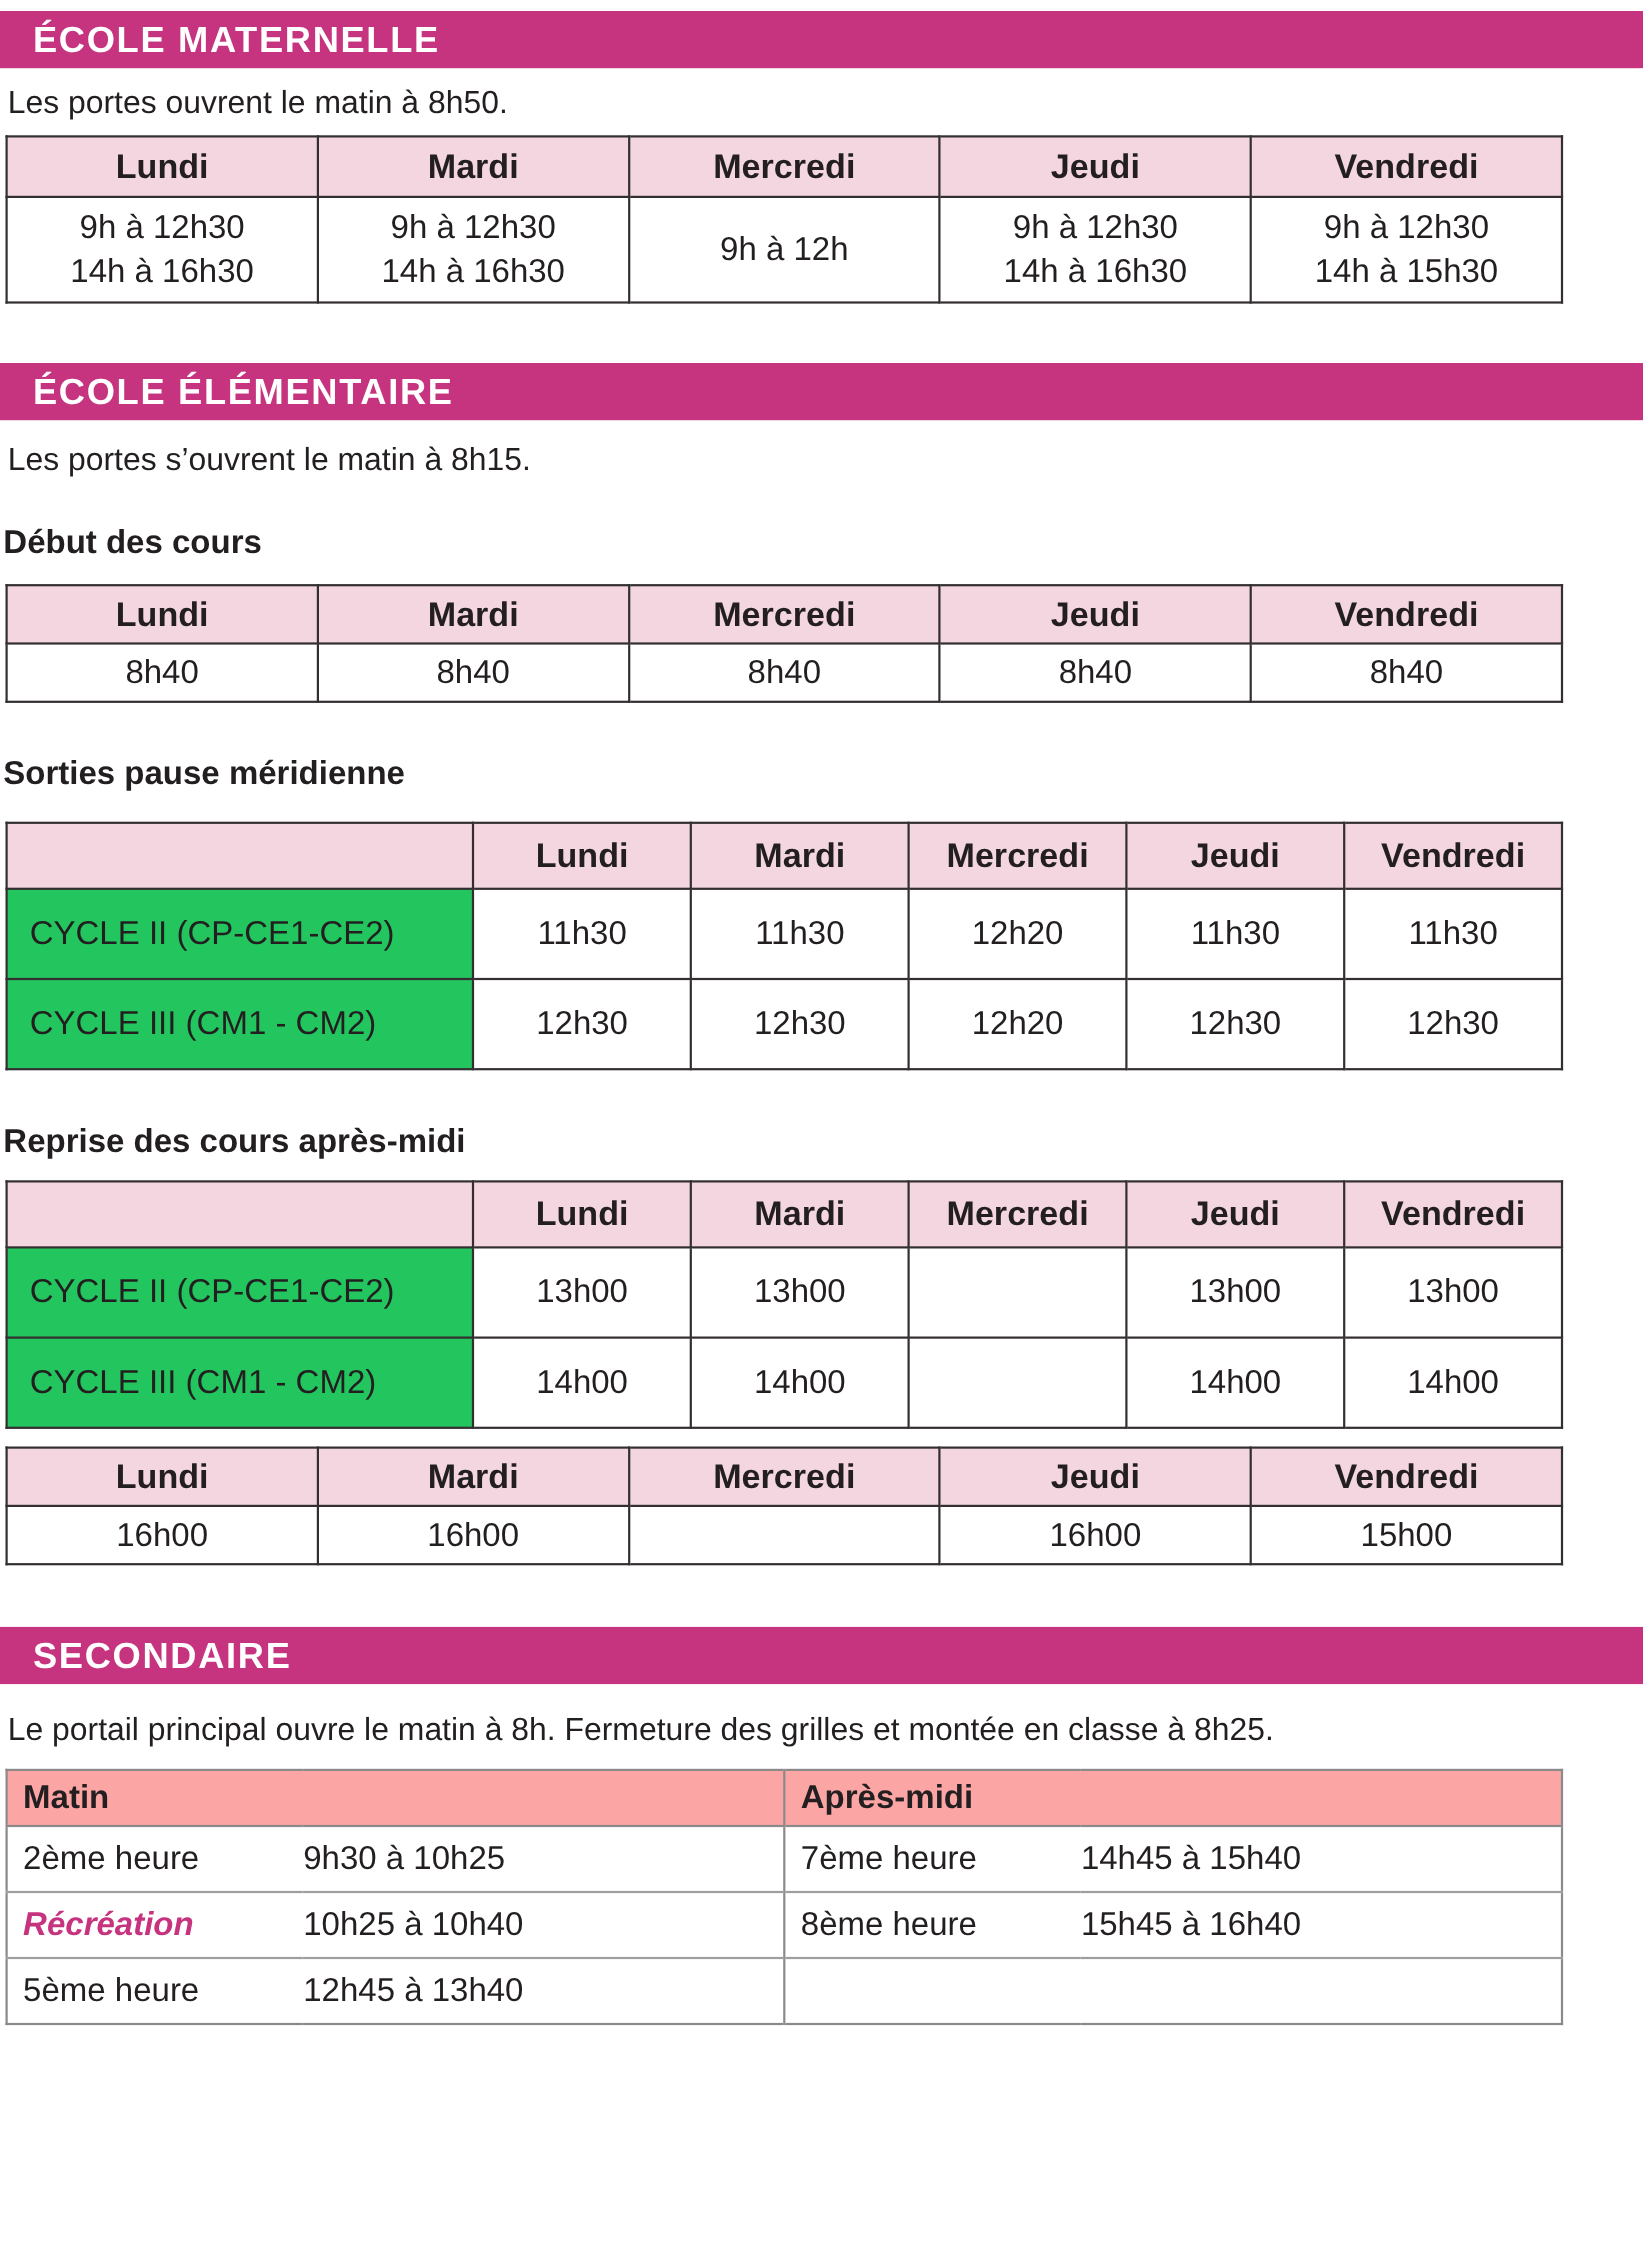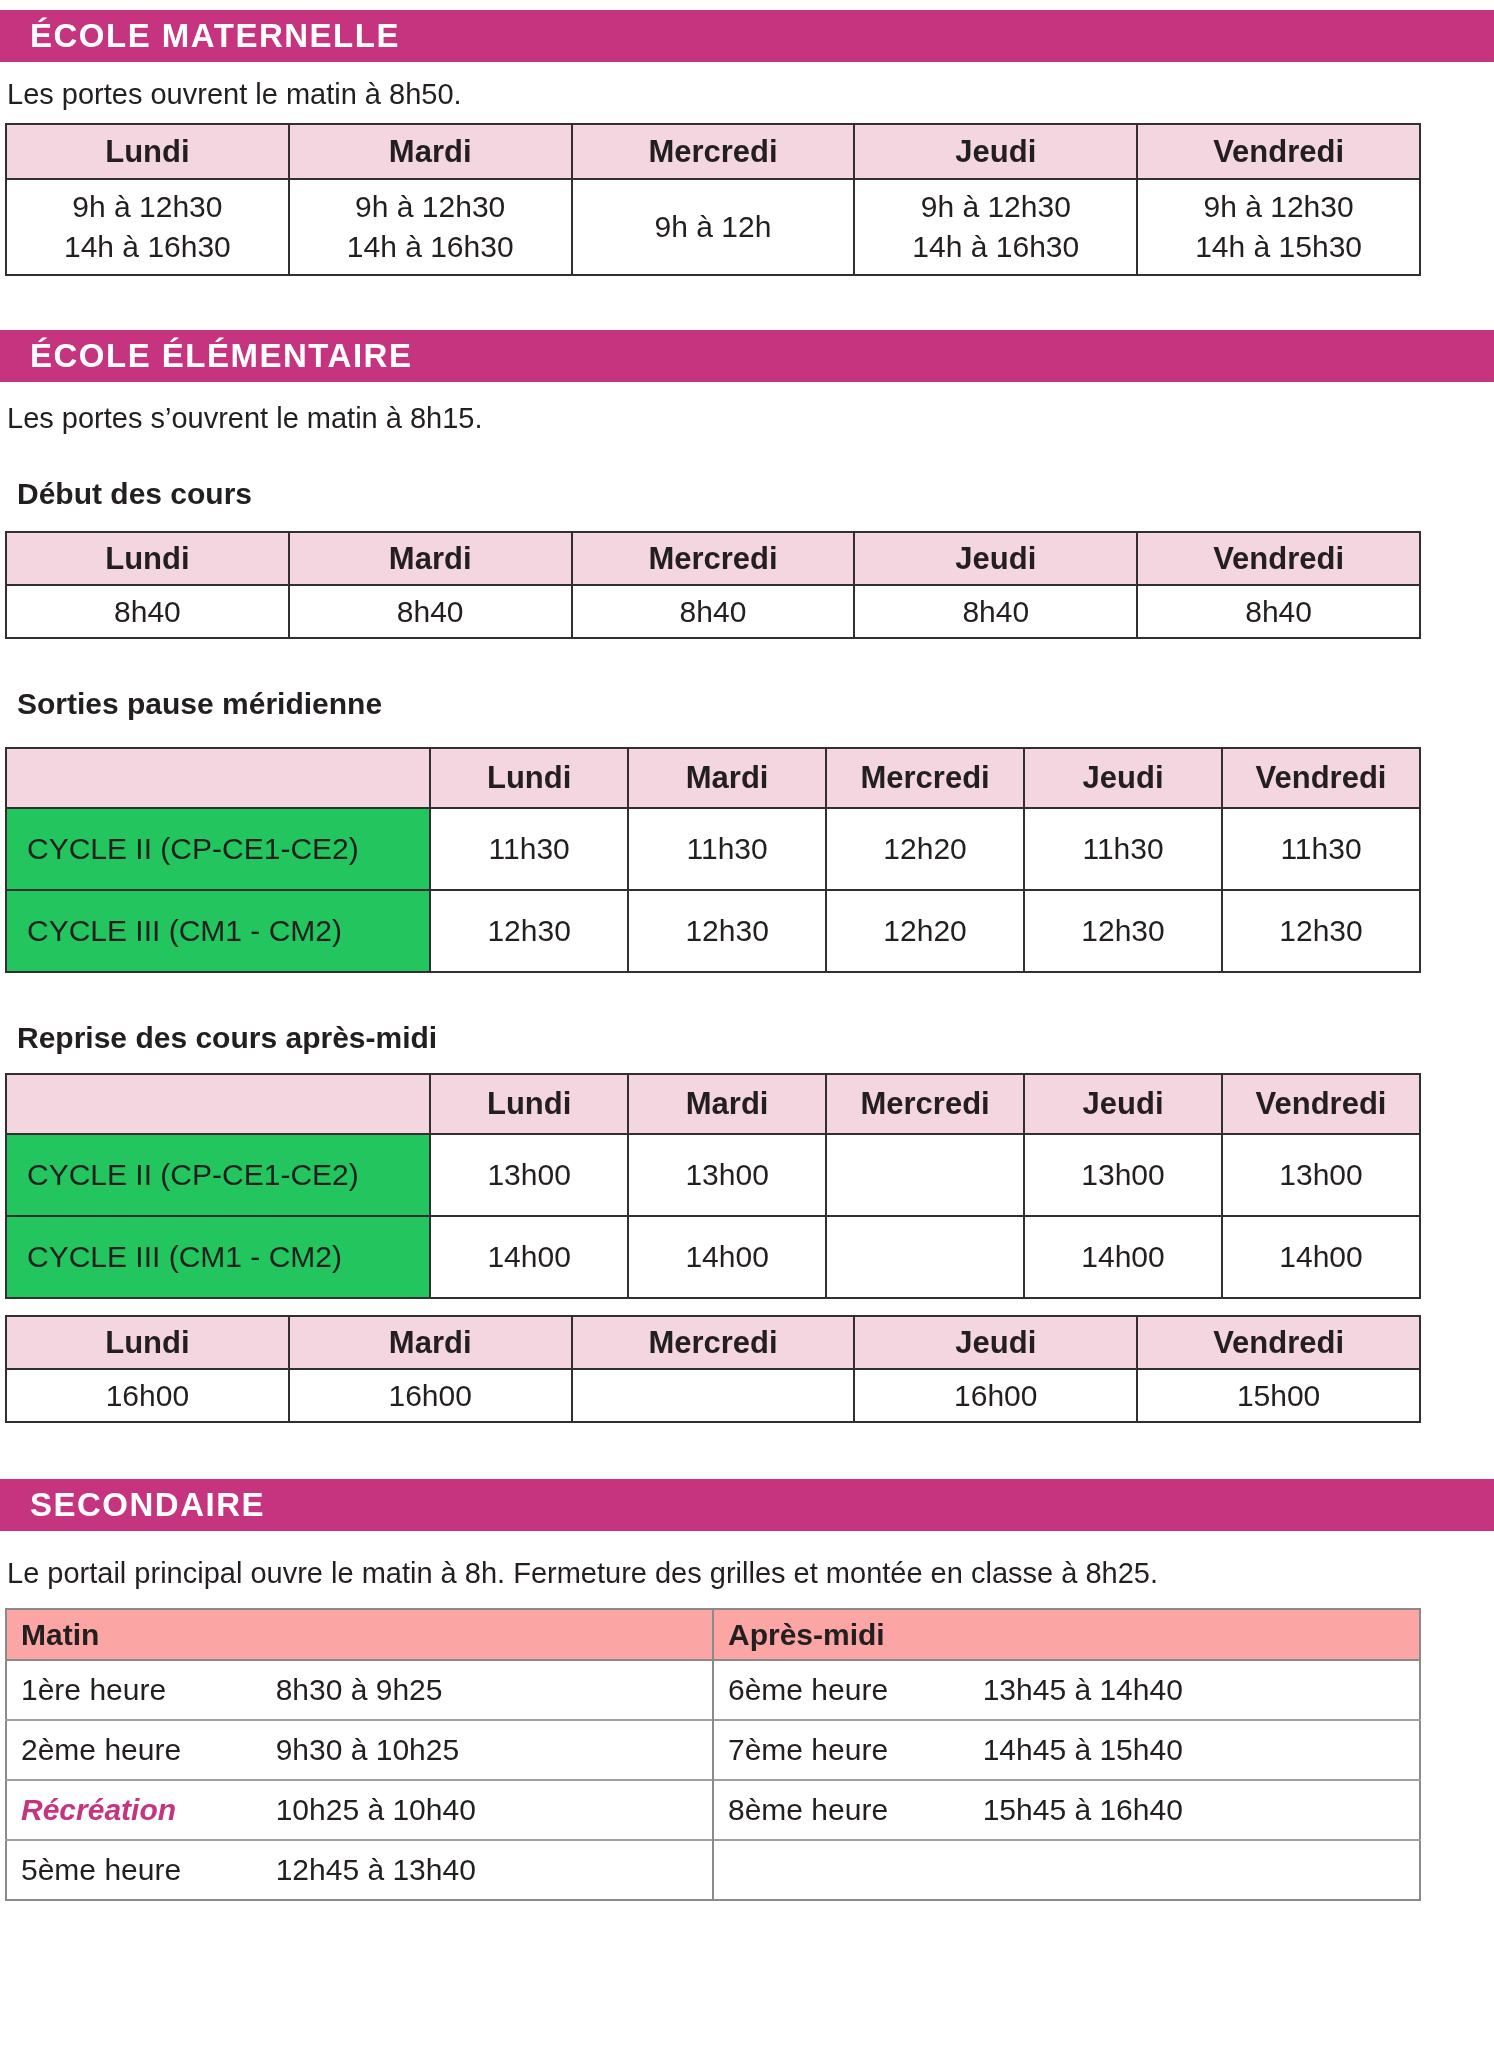--- a/index.html
+++ b/index.html
@@ -8,21 +8,21 @@
     font-family:"Liberation Sans", sans-serif;color:#231F20;
   }
   #page{width:1494px;height:2048px;position:relative;}
 
   .banner{
     height:52px;background:#C6347F;color:#ffffff;
     display:flex;align-items:center;padding-left:30px;
     font-size:33px;font-weight:700;letter-spacing:1.5px;
   }
   .para{font-size:29px;line-height:33px;margin:0;padding-left:7px;}
-  .heading{font-size:30px;line-height:34px;font-weight:700;margin:0;padding-left:17px;}
+  .heading{font-size:30px;line-height:34px;font-weight:700;margin:0;padding-left:3px;}
 
   table{border-collapse:collapse;table-layout:fixed;width:1416px;margin-left:5px;color:#231F20;}
   .tdark th,.tdark td{border:2px solid #332F30;}
   .tdark th{background:#F3D6E0;font-size:31px;font-weight:700;text-align:center;}
   .tdark td{font-size:30px;font-weight:400;text-align:center;vertical-align:middle;background:#ffffff;}
 
   .tmat th{height:51px;}
   .tmat td{height:92px;white-space:pre-line;line-height:40px;}
   .tsimple th{height:49px;}
   .tsimple td{height:49px;}
@@ -251,26 +251,20 @@
         <col class="c-time">
       </colgroup>
     <thead>
       <tr>
         <th colspan="2">Matin</th>
         <th colspan="2" class="divl">Après-midi</th>
       </tr>
     </thead>
     <tbody>
       <tr>
-        <td class="lab">1ère heure</td>
-        <td>8h30 à 9h25</td>
-        <td class="lab divl">6ème heure</td>
-        <td>13h45 à 14h40</td>
-      </tr>
-      <tr>
         <td class="lab">2ème heure</td>
         <td>9h30 à 10h25</td>
         <td class="lab divl">7ème heure</td>
         <td>14h45 à 15h40</td>
       </tr>
       <tr>
         <td class="lab recreation">Récréation</td>
         <td>10h25 à 10h40</td>
         <td class="lab divl">8ème heure</td>
         <td>15h45 à 16h40</td>

